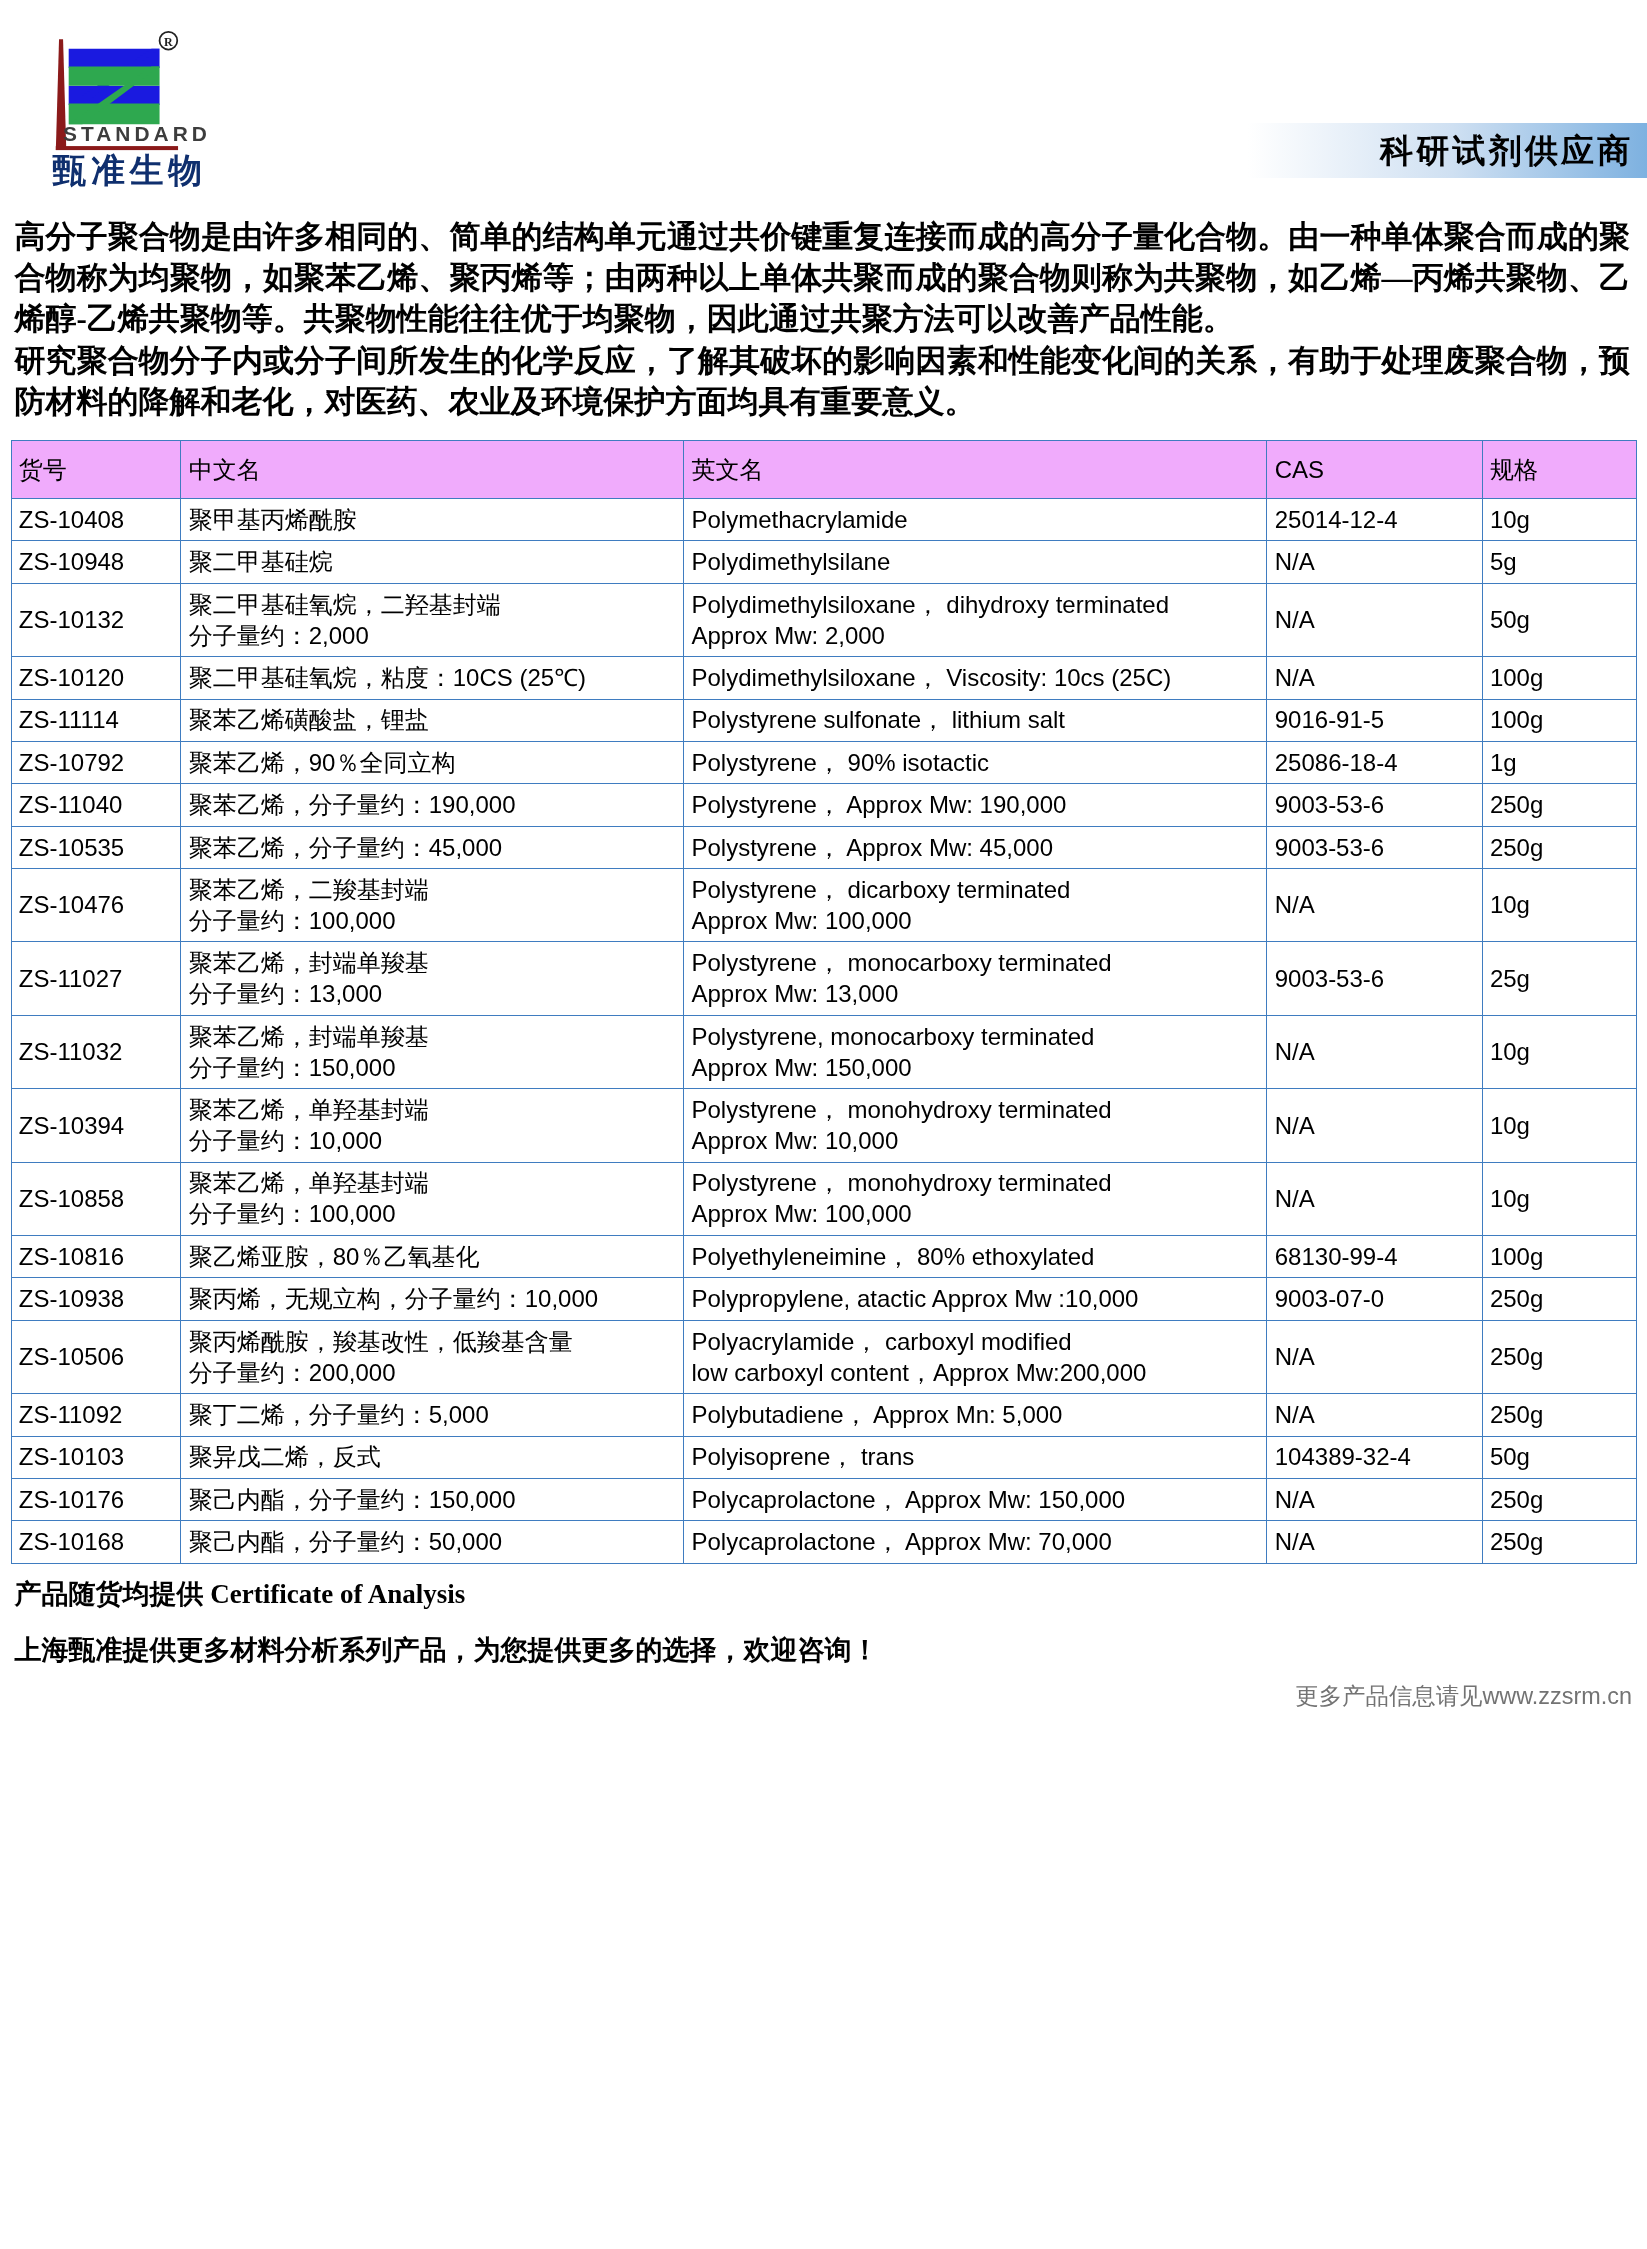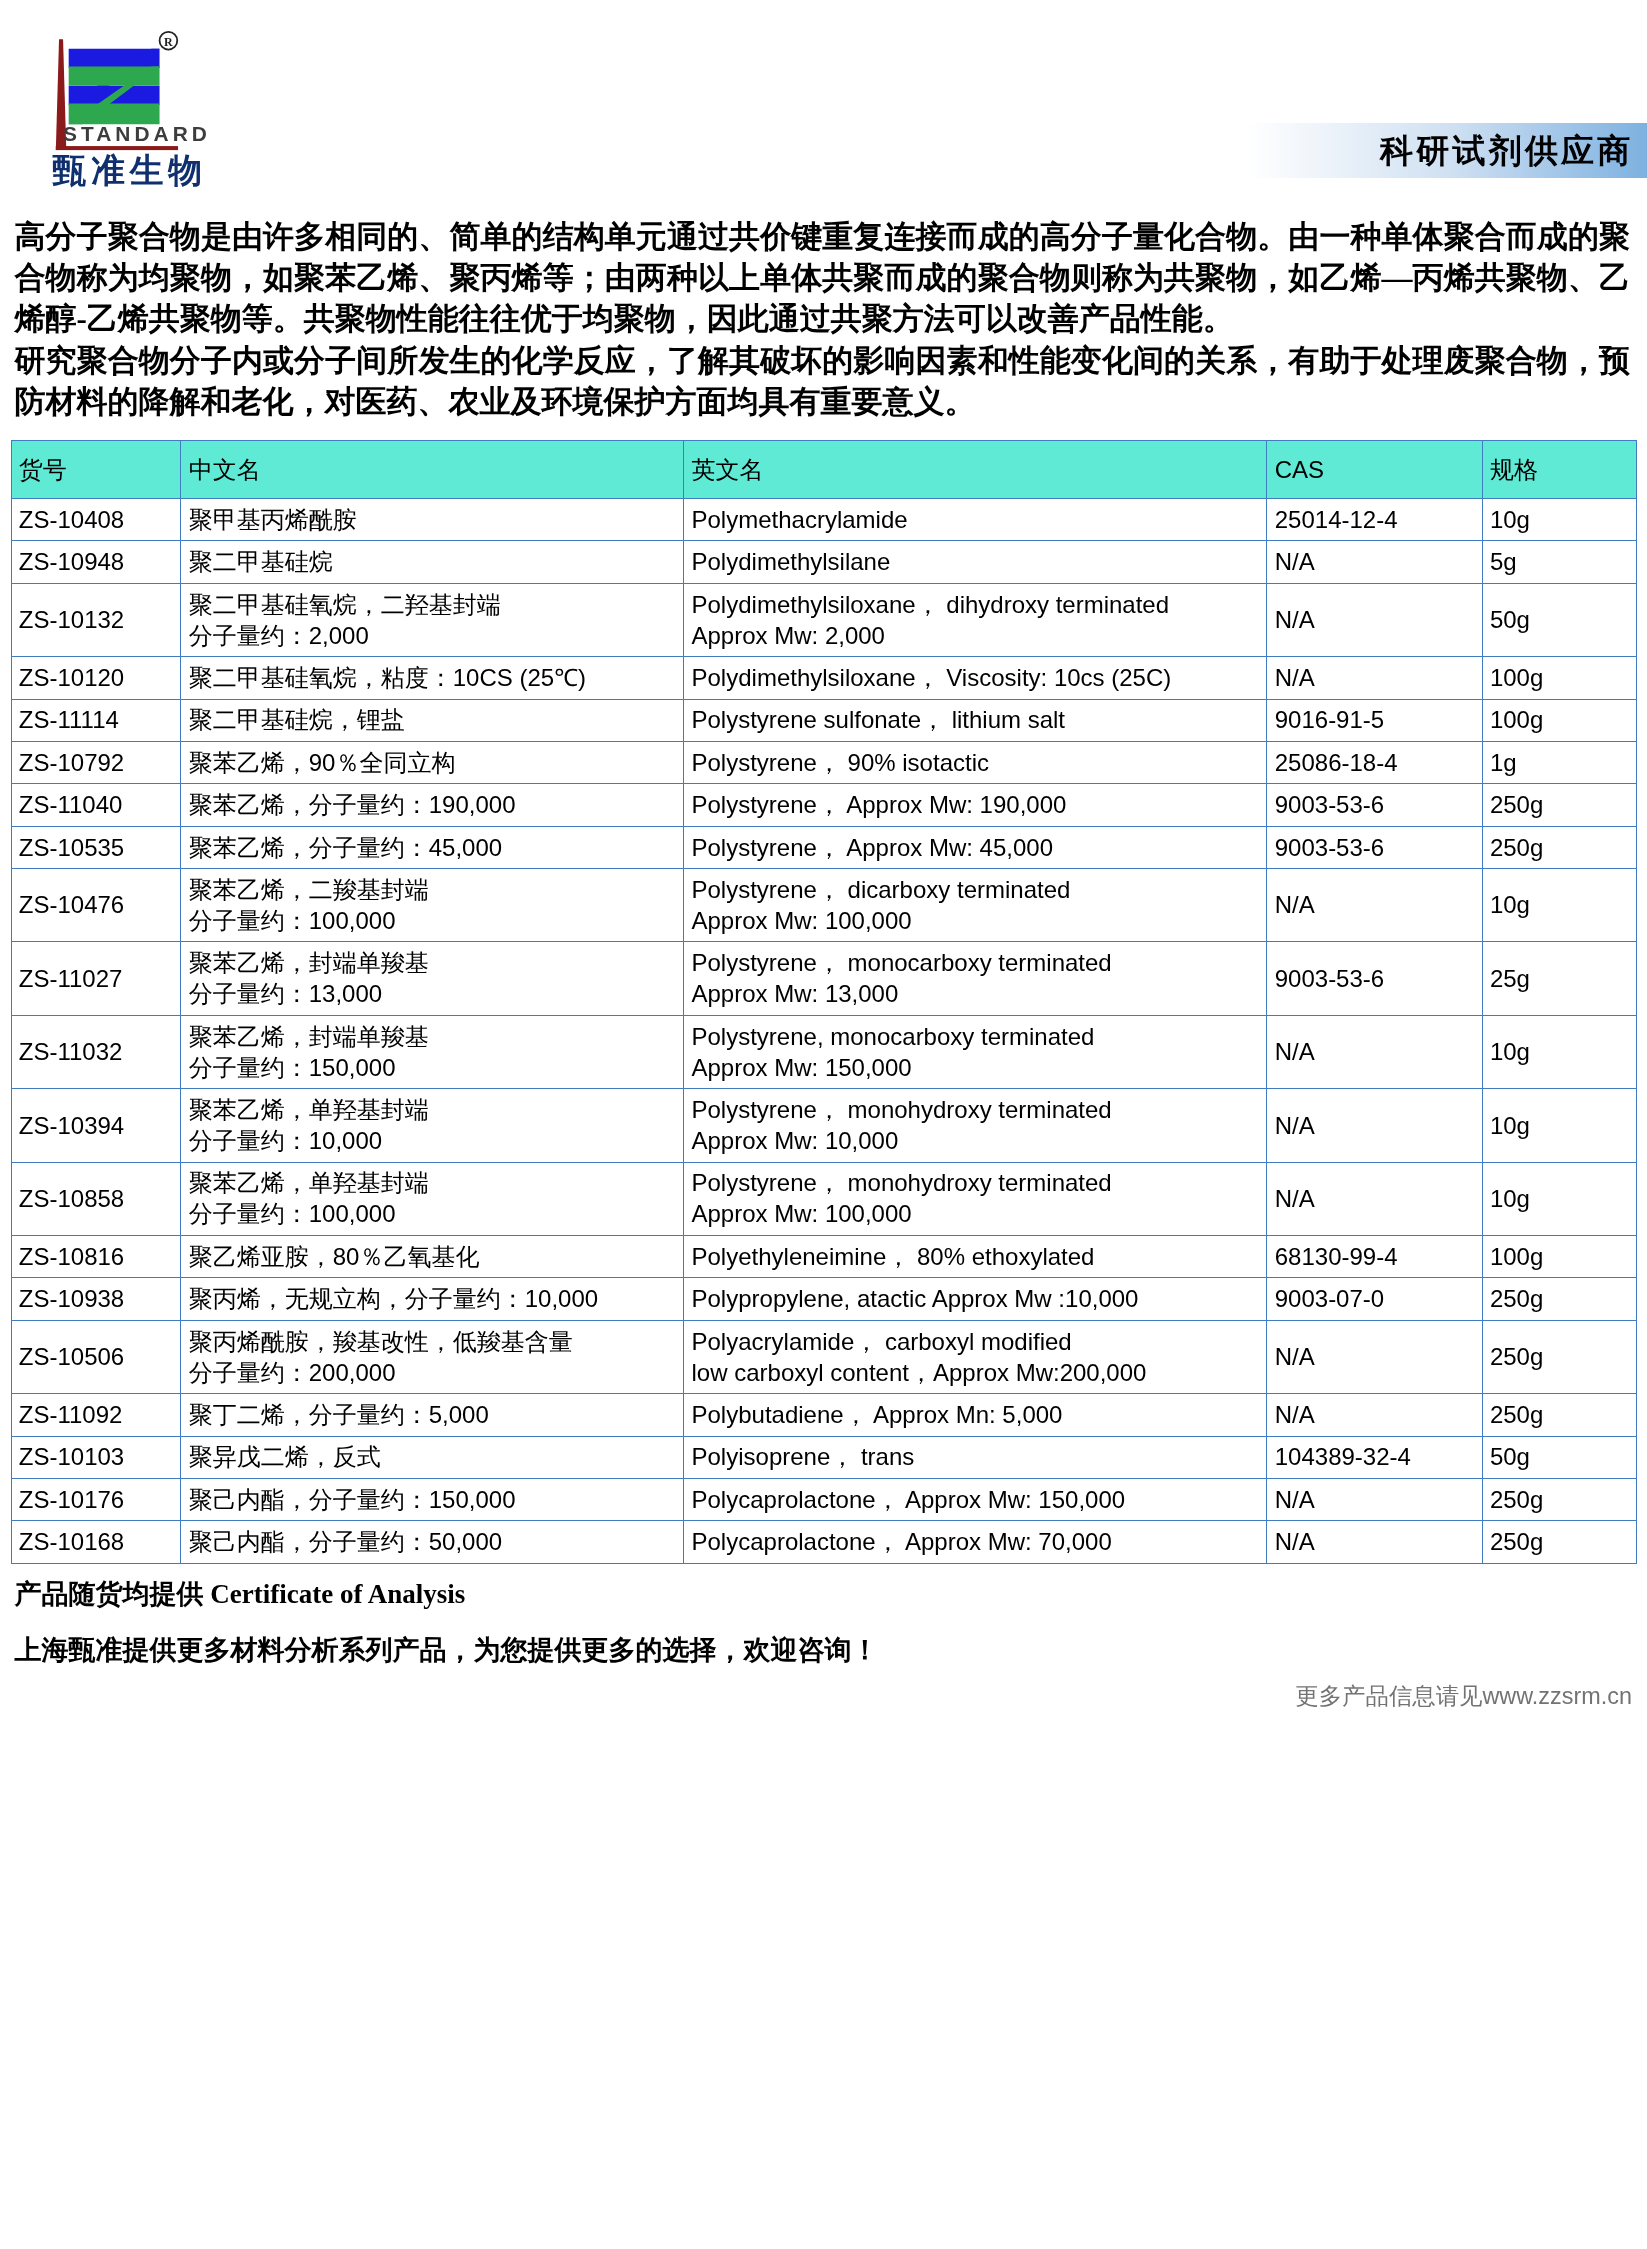--- a/index.html
+++ b/index.html
@@ -84,21 +84,21 @@
     border: 1.6px solid #3f7cc0;
     padding: 4.8px 7.3px 5.6px 7.3px;
     vertical-align: middle;
     font-family: "Liberation Sans", sans-serif;
     font-size: 24px;
     line-height: 31px;
     color: #000000;
     text-align: left;
   }
   table.products thead th {
-    background: #5eead4;
+    background: #f0abfc;
     font-weight: normal;
     height: 44px;
     padding-top: 6.4px;
     padding-bottom: 6.4px;
   }
   .col-code   { width: 169px; }
   .col-cn     { width: 500px; }
   .col-en     { width: 580px; }
   .col-cas    { width: 214px; }
   .col-spec   { width: 153px; }
@@ -264,21 +264,21 @@
           </td>
           <td>
             <span class="l1">100g</span>
           </td>
         </tr>
         <tr>
           <td>
             <span class="l1">ZS-11114</span>
           </td>
           <td>
-            <span class="l1">聚二甲基硅烷，锂盐</span>
+            <span class="l1">聚苯乙烯磺酸盐，锂盐</span>
           </td>
           <td>
             <span class="l1">Polystyrene sulfonate， lithium salt</span>
           </td>
           <td>
             <span class="l1">9016-91-5</span>
           </td>
           <td>
             <span class="l1">100g</span>
           </td>

